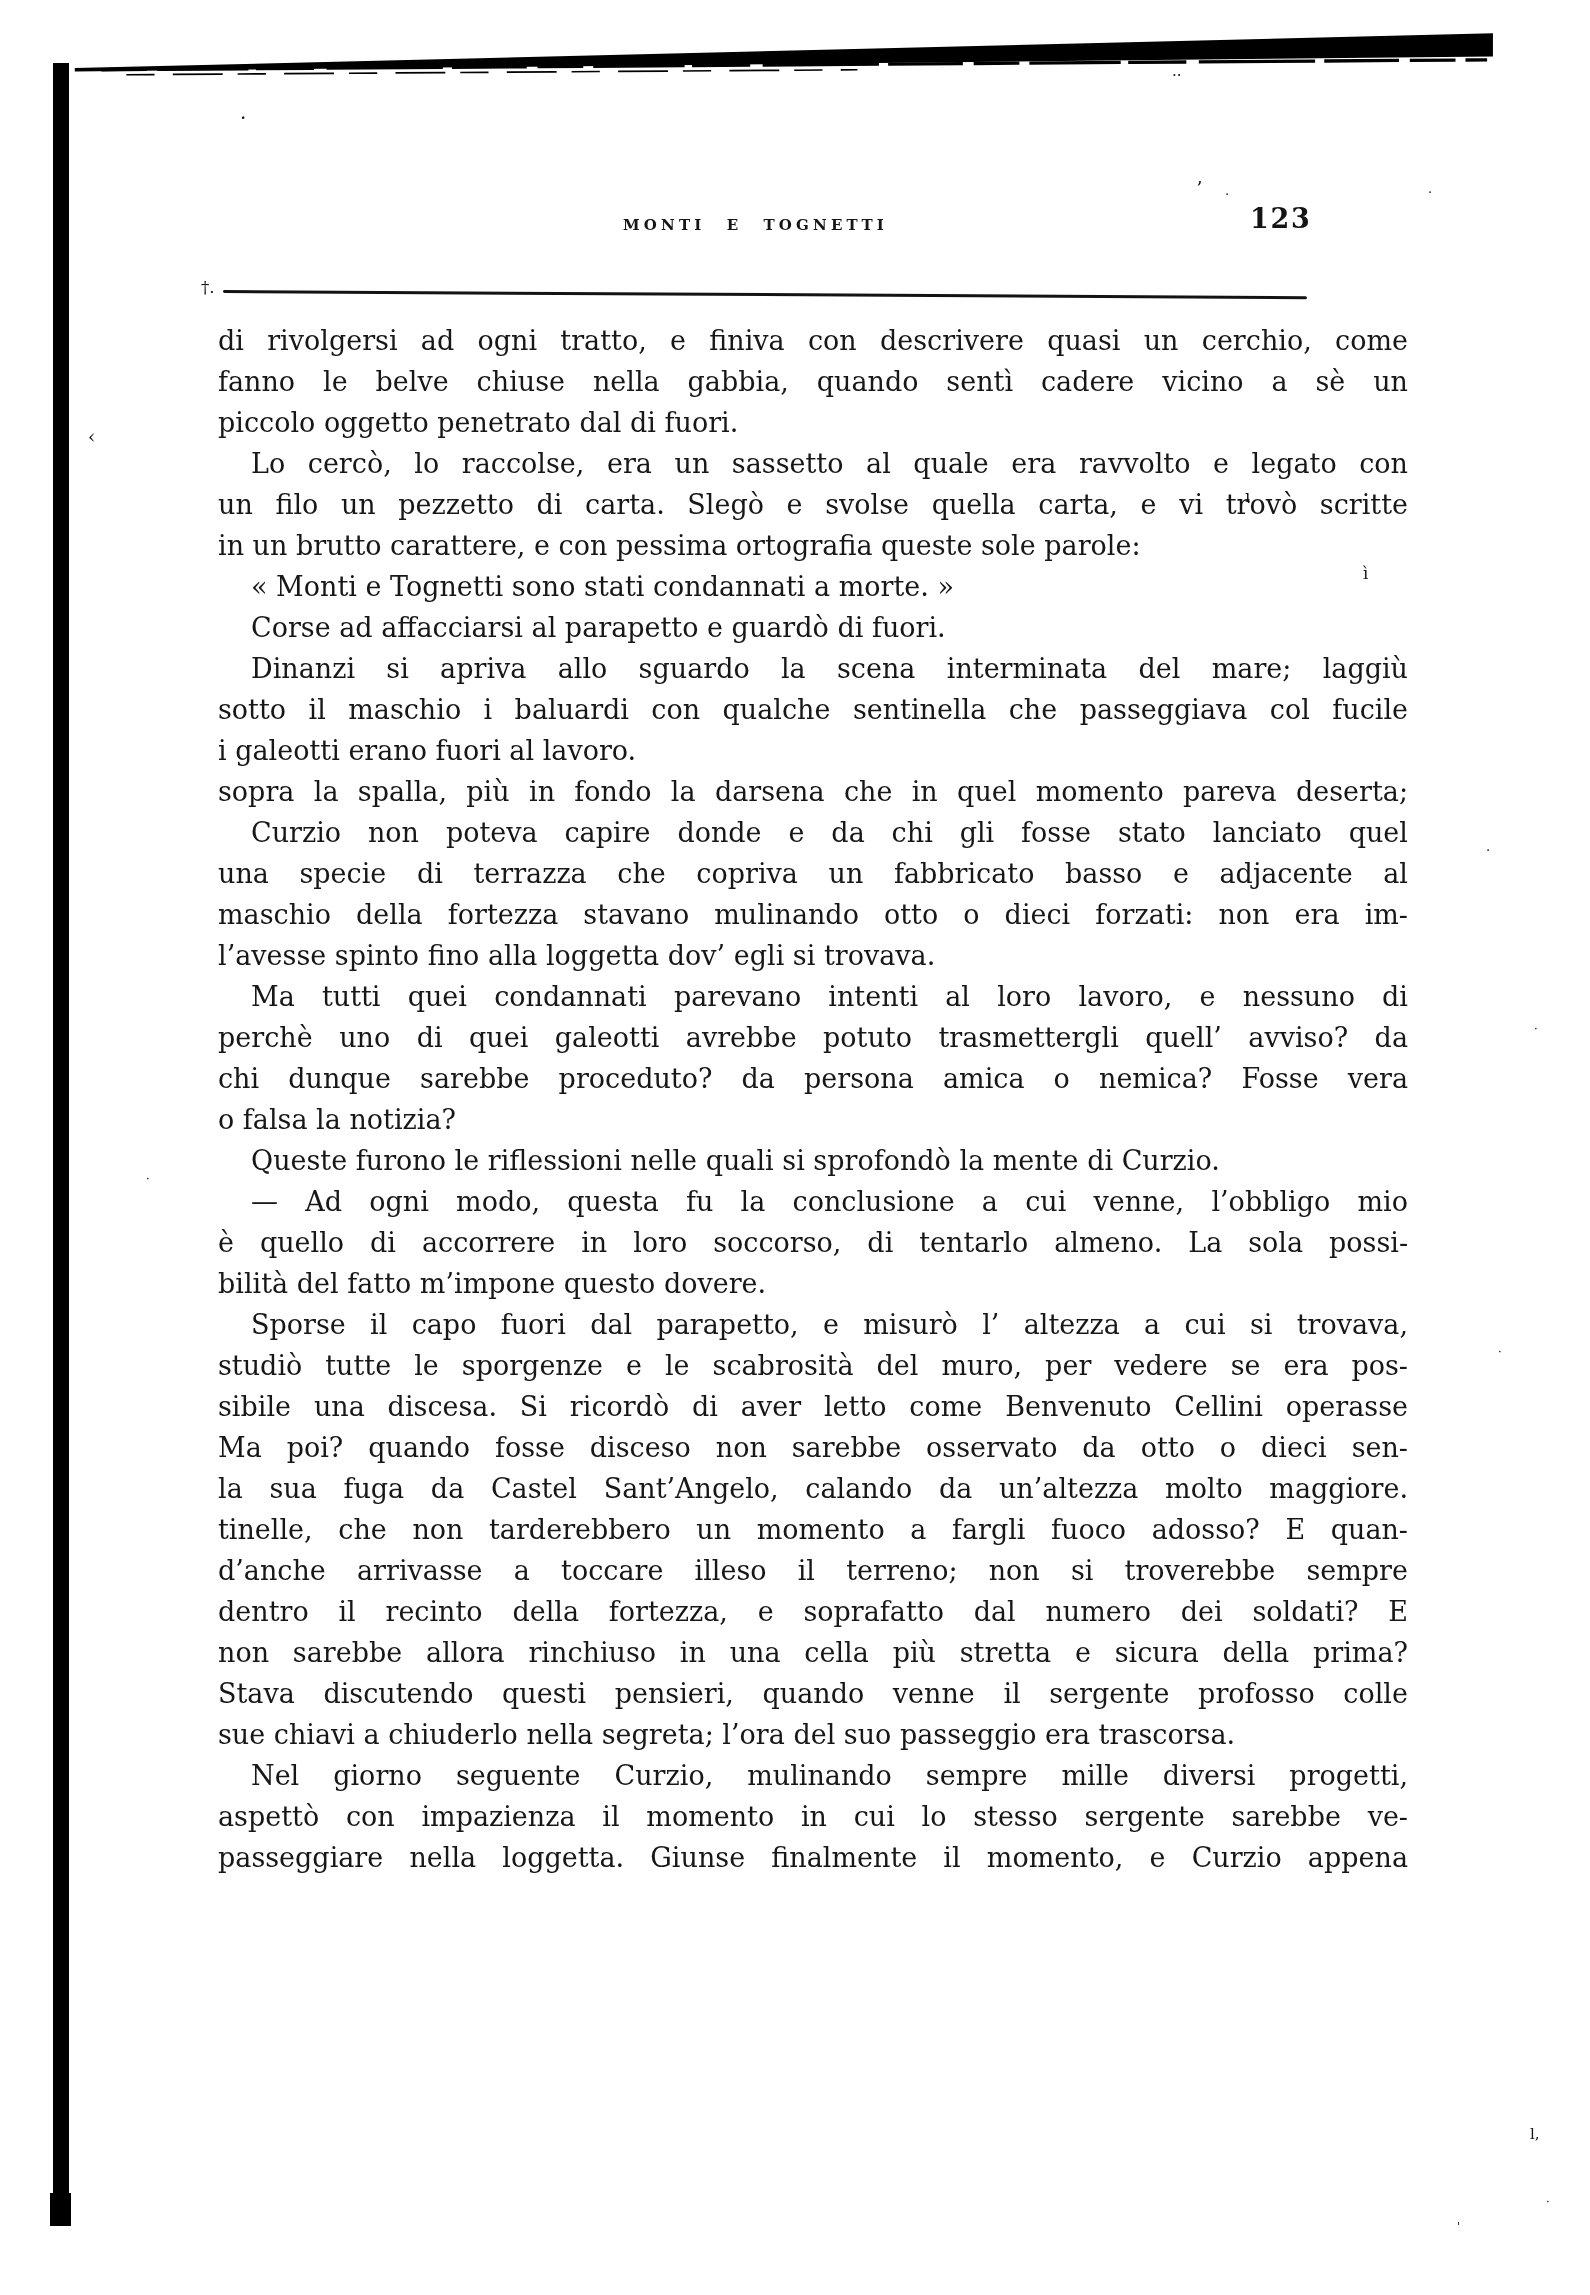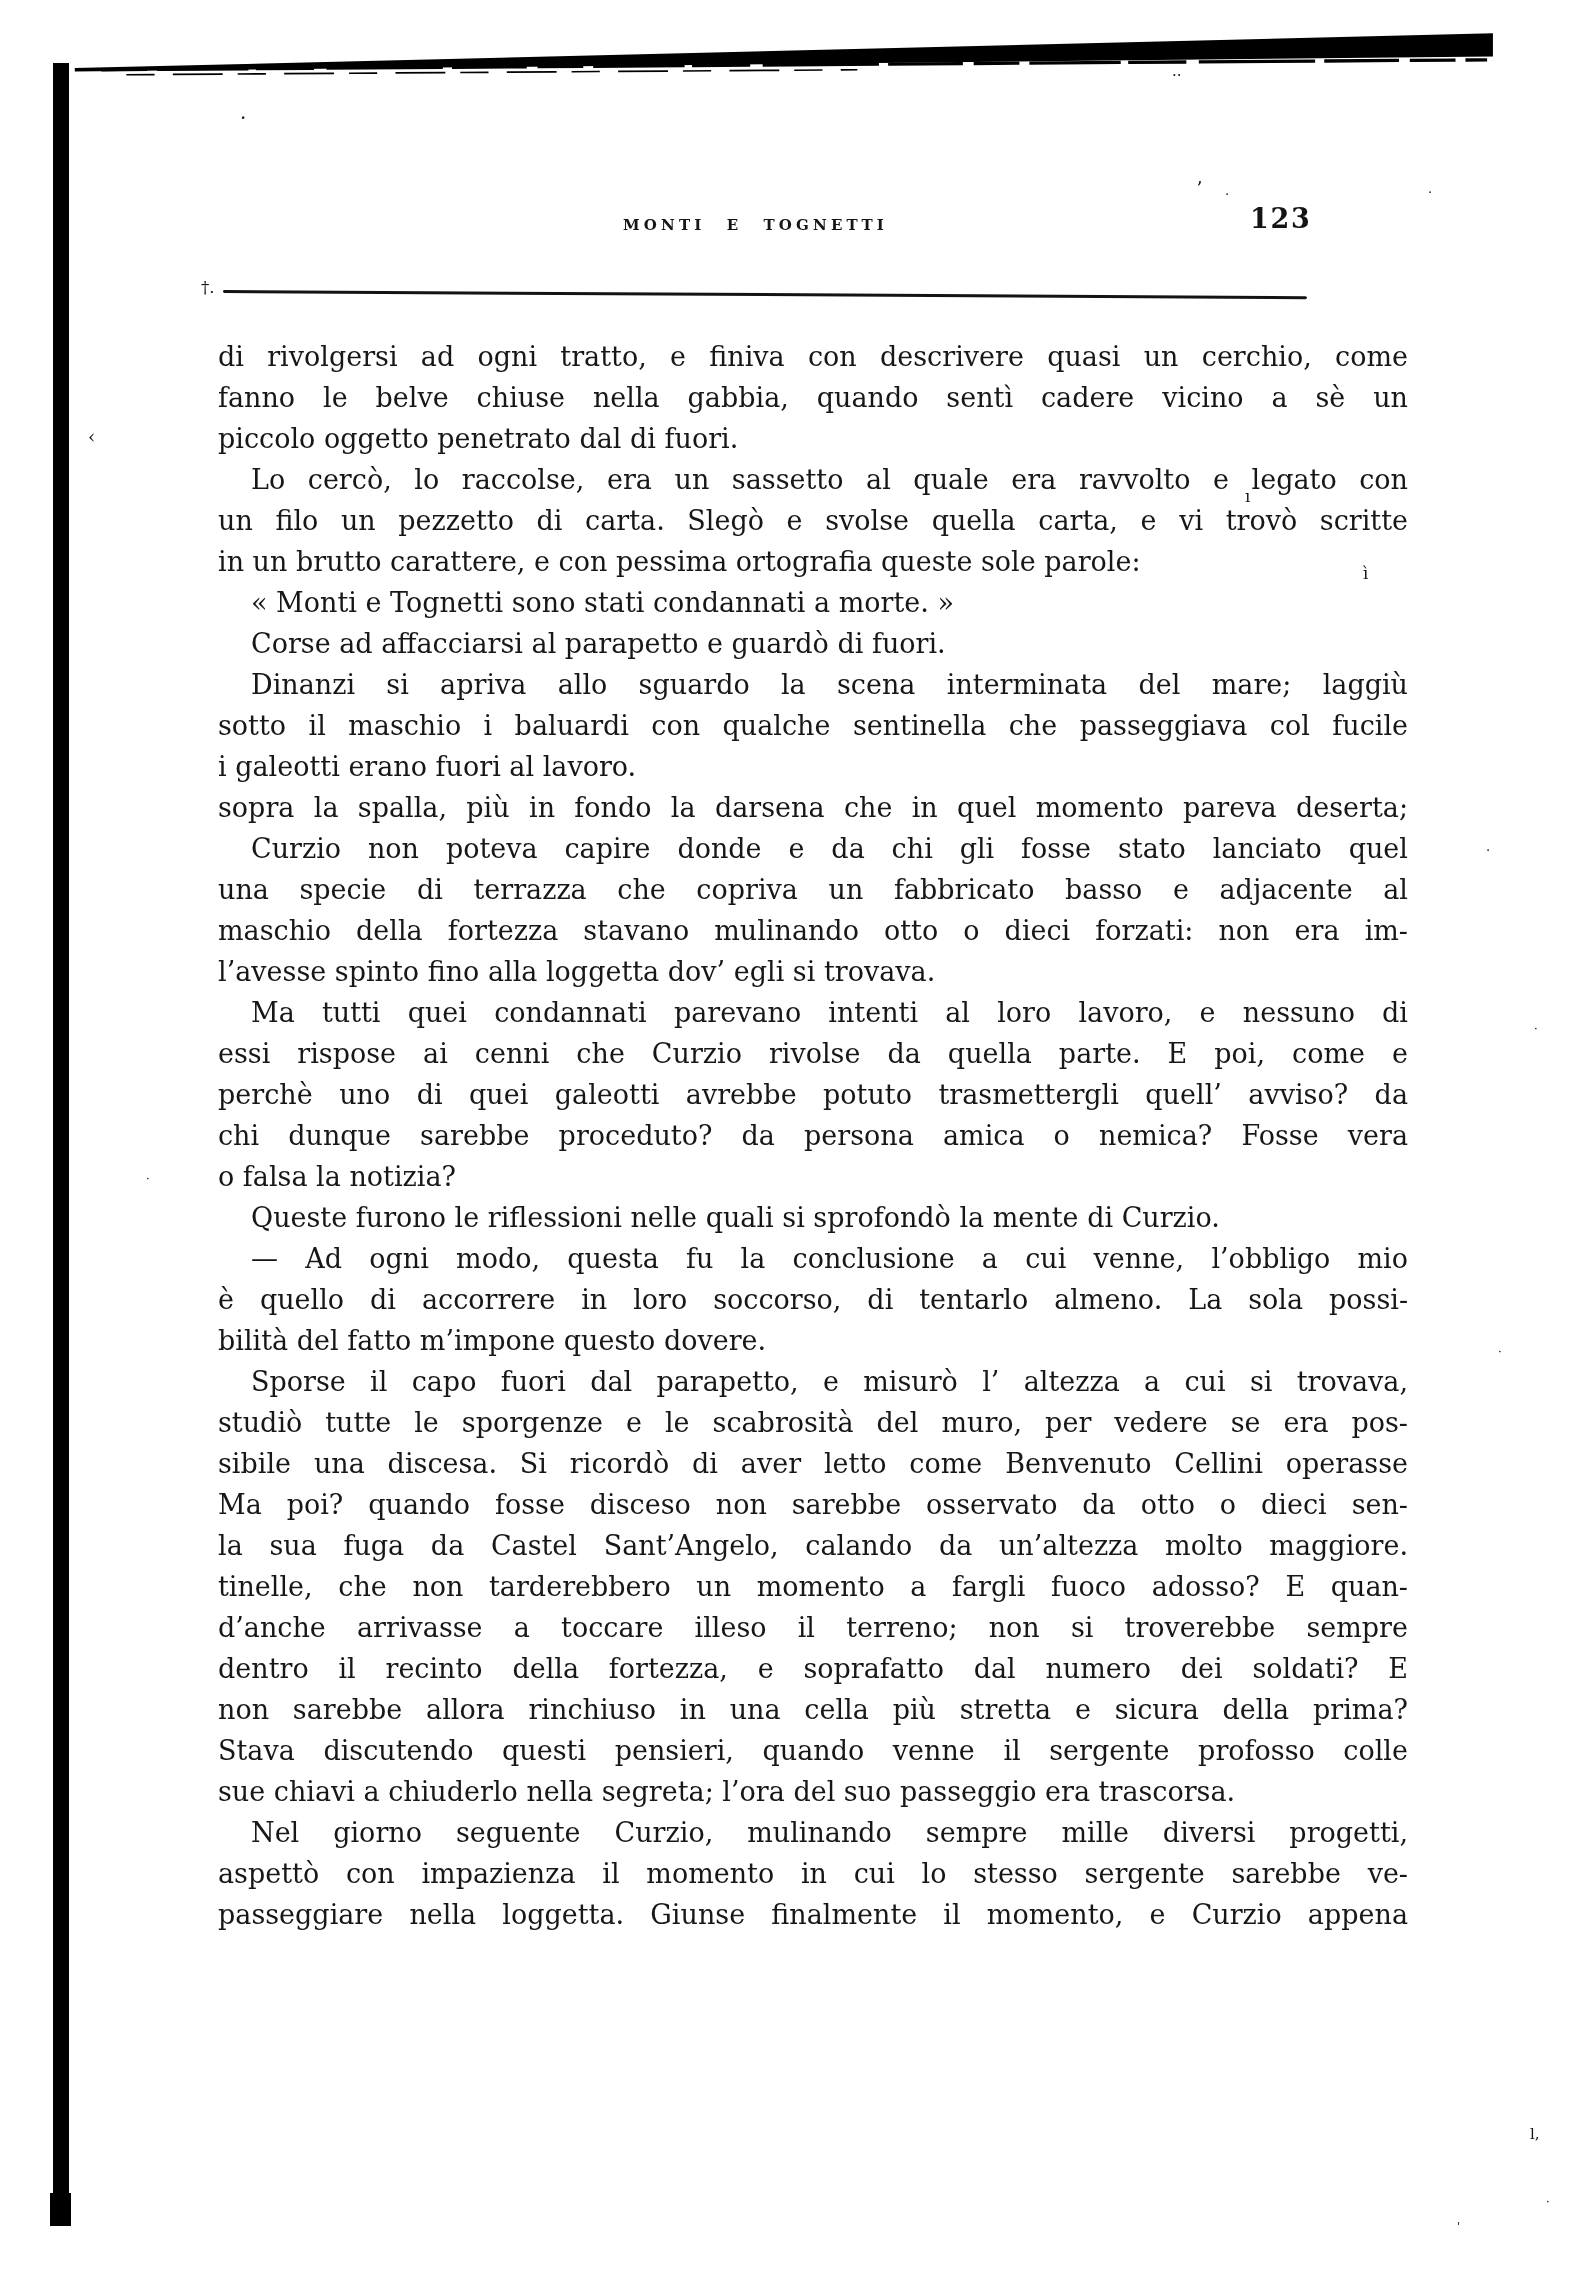--- a/index.html
+++ b/index.html
@@ -50,21 +50,21 @@
     left:223px;top:290px;
     width:1084px;height:3.3px;
     background:#131313;
     border-radius:1.7px;
     transform:rotate(0.33deg);
     transform-origin:left center;
   }
   
   .textcol{
     position:absolute;
-    left:218px;top:336px;
+    left:218px;top:320px;
     width:1190px;
     font-size:27px;
     line-height:41px;
     color:#171717;
   }
   .textcol .l{
     text-align:justify;
     text-align-last:justify;
     height:41px;
     overflow:visible;
@@ -109,21 +109,20 @@
       <div class="l ind end">Corse ad affacciarsi al parapetto e guardò di fuori.</div>
       <div class="l ind">Dinanzi si apriva allo sguardo la scena interminata del mare; laggiù</div>
       <div class="l">sotto il maschio i baluardi con qualche sentinella che passeggiava col fucile</div>
       <div class="l end">i galeotti erano fuori al lavoro.</div>
       <div class="l">sopra la spalla, più in fondo la darsena che in quel momento pareva deserta;</div>
       <div class="l ind">Curzio non poteva capire donde e da chi gli fosse stato lanciato quel</div>
       <div class="l">una specie di terrazza che copriva un fabbricato basso e adjacente al</div>
       <div class="l">maschio della fortezza stavano mulinando otto o dieci forzati: non era im-</div>
       <div class="l end">l’avesse spinto fino alla loggetta dov’ egli si trovava.</div>
       <div class="l ind">Ma tutti quei condannati parevano intenti al loro lavoro, e nessuno di</div>
-      <div class="l">essi rispose ai cenni che Curzio rivolse da quella parte. E poi, come e</div>
       <div class="l">perchè uno di quei galeotti avrebbe potuto trasmettergli quell’ avviso? da</div>
       <div class="l">chi dunque sarebbe proceduto? da persona amica o nemica? Fosse vera</div>
       <div class="l end">o falsa la notizia?</div>
       <div class="l ind end">Queste furono le riflessioni nelle quali si sprofondò la mente di Curzio.</div>
       <div class="l ind">— Ad ogni modo, questa fu la conclusione a cui venne, l’obbligo mio</div>
       <div class="l">è quello di accorrere in loro soccorso, di tentarlo almeno. La sola possi-</div>
       <div class="l end">bilità del fatto m’impone questo dovere.</div>
       <div class="l ind">Sporse il capo fuori dal parapetto, e misurò l’ altezza a cui si trovava,</div>
       <div class="l">studiò tutte le sporgenze e le scabrosità del muro, per vedere se era pos-</div>
       <div class="l">sibile una discesa. Si ricordò di aver letto come Benvenuto Cellini operasse</div>

